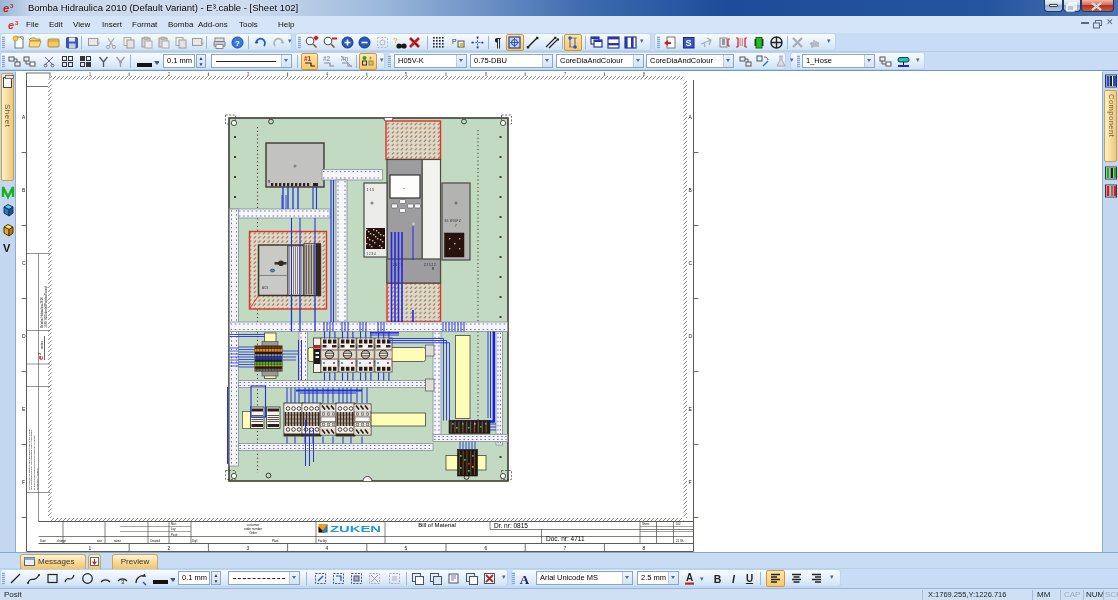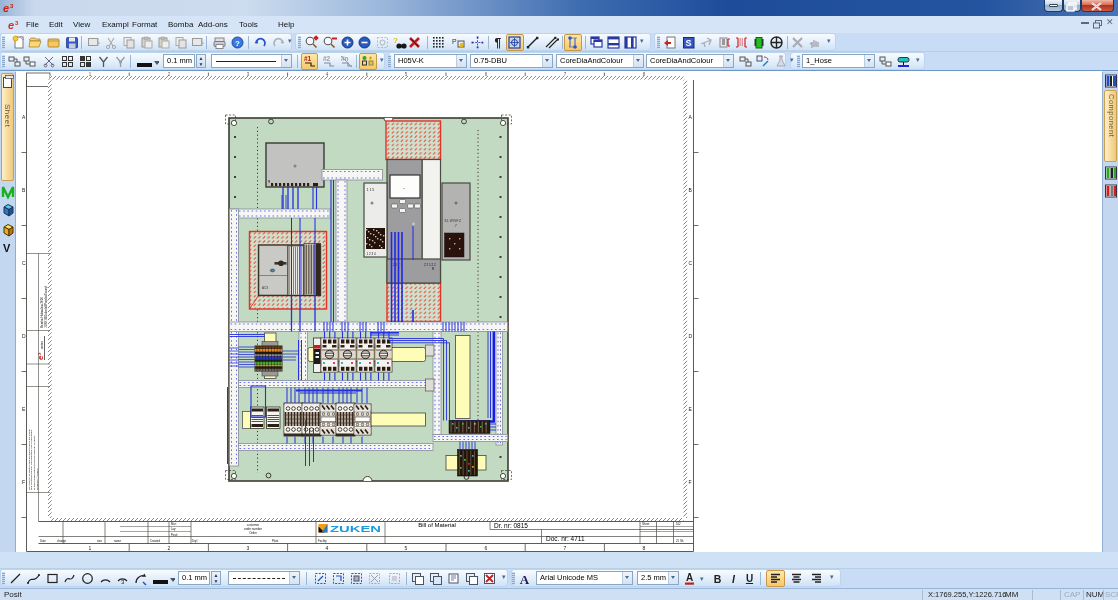--- a/index.html
+++ b/index.html
@@ -650,20 +650,21 @@
           <path d="M300 218 V295"></path>
           <path d="M315 218 V295"></path>
         </g>
 <path d="M282 195 V209 M286 195 V209" stroke="#2531dd" stroke-width="0.9" fill="none"></path>
       </svg></div>
     <div id="title">
 <svg class="abs" style="left:3px;top:2px" width="13" height="12" viewBox="0 0 13 12">
         <text x="0" y="10" font-size="11" font-weight="bold" font-style="italic" fill="#c81e14">e</text>
         <text x="7" y="6" font-size="6" font-weight="bold" fill="#c81e14">3</text>
       </svg>
+<span class="txt">Bomba Hidraulica 2010 (Default Variant) - E³.cable - [Sheet 102]</span>
 <span class="wbtn" id="bmin"></span>
       <span class="wbtn" id="bmax"></span>
       <span class="wbtn" id="bcls"></span>
 <span class="wg" style="left:1049px;top:4px;width:9px;height:3px;background:#fff;border:1px solid #345;border-radius:1px"></span>
 <svg class="abs" style="left:1066px;top:2px" width="11" height="10">
         <rect x="3" y="1" width="7" height="6" fill="none" stroke="#fff" stroke-width="1.4"></rect>
         <rect x="1" y="3" width="7" height="6" fill="#b8c8dc" stroke="#fff" stroke-width="1.4"></rect>
       </svg>
 <svg class="abs" style="left:1090px;top:2px" width="14" height="10">
         <path d="M2 1 L11 8 M11 1 L2 8" stroke="#fff" stroke-width="2.2"></path>
@@ -671,21 +672,21 @@
       </svg>
 </div>
     <div id="menu">
       <svg class="abs" style="left:8px;top:3px" width="13" height="12" viewBox="0 0 13 12">
         <text x="0" y="10" font-size="11" font-weight="bold" font-style="italic" fill="#d83020">e</text>
         <text x="7" y="6" font-size="6" font-weight="bold" fill="#d83020">3</text>
       </svg>
       <span style="left:26px">File</span>
       <span style="left:49px">Edit</span>
       <span style="left:73px">View</span>
-      <span style="left:102px">Exampl</span>
+      <span style="left:102px">Insert</span>
       <span style="left:132px">Format</span>
       <span style="left:168px">Bomba</span>
       <span style="left:198px">Add-ons</span>
       <span style="left:239px">Tools</span>
       <span style="left:278px">Help</span>
       <span style="left:1081px;top:6px;width:8px;height:2px;background:#5a6b7e;position:absolute"></span>
       <svg class="abs" style="left:1093px;top:4px" width="10" height="9">
         <rect x="2.5" y="0.5" width="6" height="5" fill="none" stroke="#5a6b7e"></rect>
         <rect x="0.5" y="3" width="6" height="5" fill="#d4e2f4" stroke="#5a6b7e"></rect>
       </svg>
@@ -1200,25 +1201,38 @@
         <rect x="5.5" y="2" width="2.5" height="10" fill="#222"></rect>
         <rect x="8.5" y="2" width="2.5" height="10" fill="#28a828"></rect>
       </svg>
 <svg class="abs" style="left:2px;top:112px" width="12" height="14">
         <rect x="0.5" y="1" width="11" height="12" fill="#fff" stroke="#334"></rect>
         <rect x="1.5" y="2" width="3" height="10" fill="#d02020"></rect>
         <rect x="5.5" y="2" width="2.5" height="10" fill="#777"></rect>
         <rect x="8.5" y="2" width="2.5" height="10" fill="#d02020"></rect>
       </svg>
 </div>
+    <div id="tabbar">
+<span class="dtab" style="left:20px;width:66px;padding-left:17px">Messages</span>
+<svg class="abs" style="left:24px;top:4px" width="11" height="10">
+        <rect x="0.5" y="0.5" width="10" height="8" fill="#e8f0fa" stroke="#567"></rect>
+        <rect x="0.5" y="0.5" width="10" height="2.5" fill="#88a8d0"></rect>
+      </svg>
+<span class="dtab" style="left:88px;width:13px"></span>
+<svg class="abs" style="left:90px;top:4px" width="9" height="9">
+        <rect x="0.5" y="0.5" width="8" height="8" fill="#fff" stroke="#567"></rect>
+        <path d="M4.5 2 v5 m-2 -2.5 l2 2.5 l2 -2.5" stroke="#c02020" stroke-width="1.2" fill="none"></path>
+      </svg>
+<span class="dtab" style="left:112px;width:46px;text-align:center">Preview</span>
+</div>
     <div id="status">
 <span style="left:4px">Posit</span>
 <span style="left:928px;font-size:7.5px">X:1769.255,Y:1226.716</span>
 <span class="scell" style="left:922px"></span>
 <span class="scell" style="left:1032px"></span>
-      <span style="left:1005px">MM</span>
+      <span style="left:1037px">MM</span>
 <span class="scell" style="left:1060px"></span>
       <span style="left:1064px;color:#9aaabe">CAP</span>
 <span class="scell" style="left:1083px"></span>
       <span style="left:1086px">NUM</span>
 <span class="scell" style="left:1103px"></span>
       <span style="left:1105px;color:#9aaabe">SCRL</span>
 </div>
   </div>
 </body></html>

